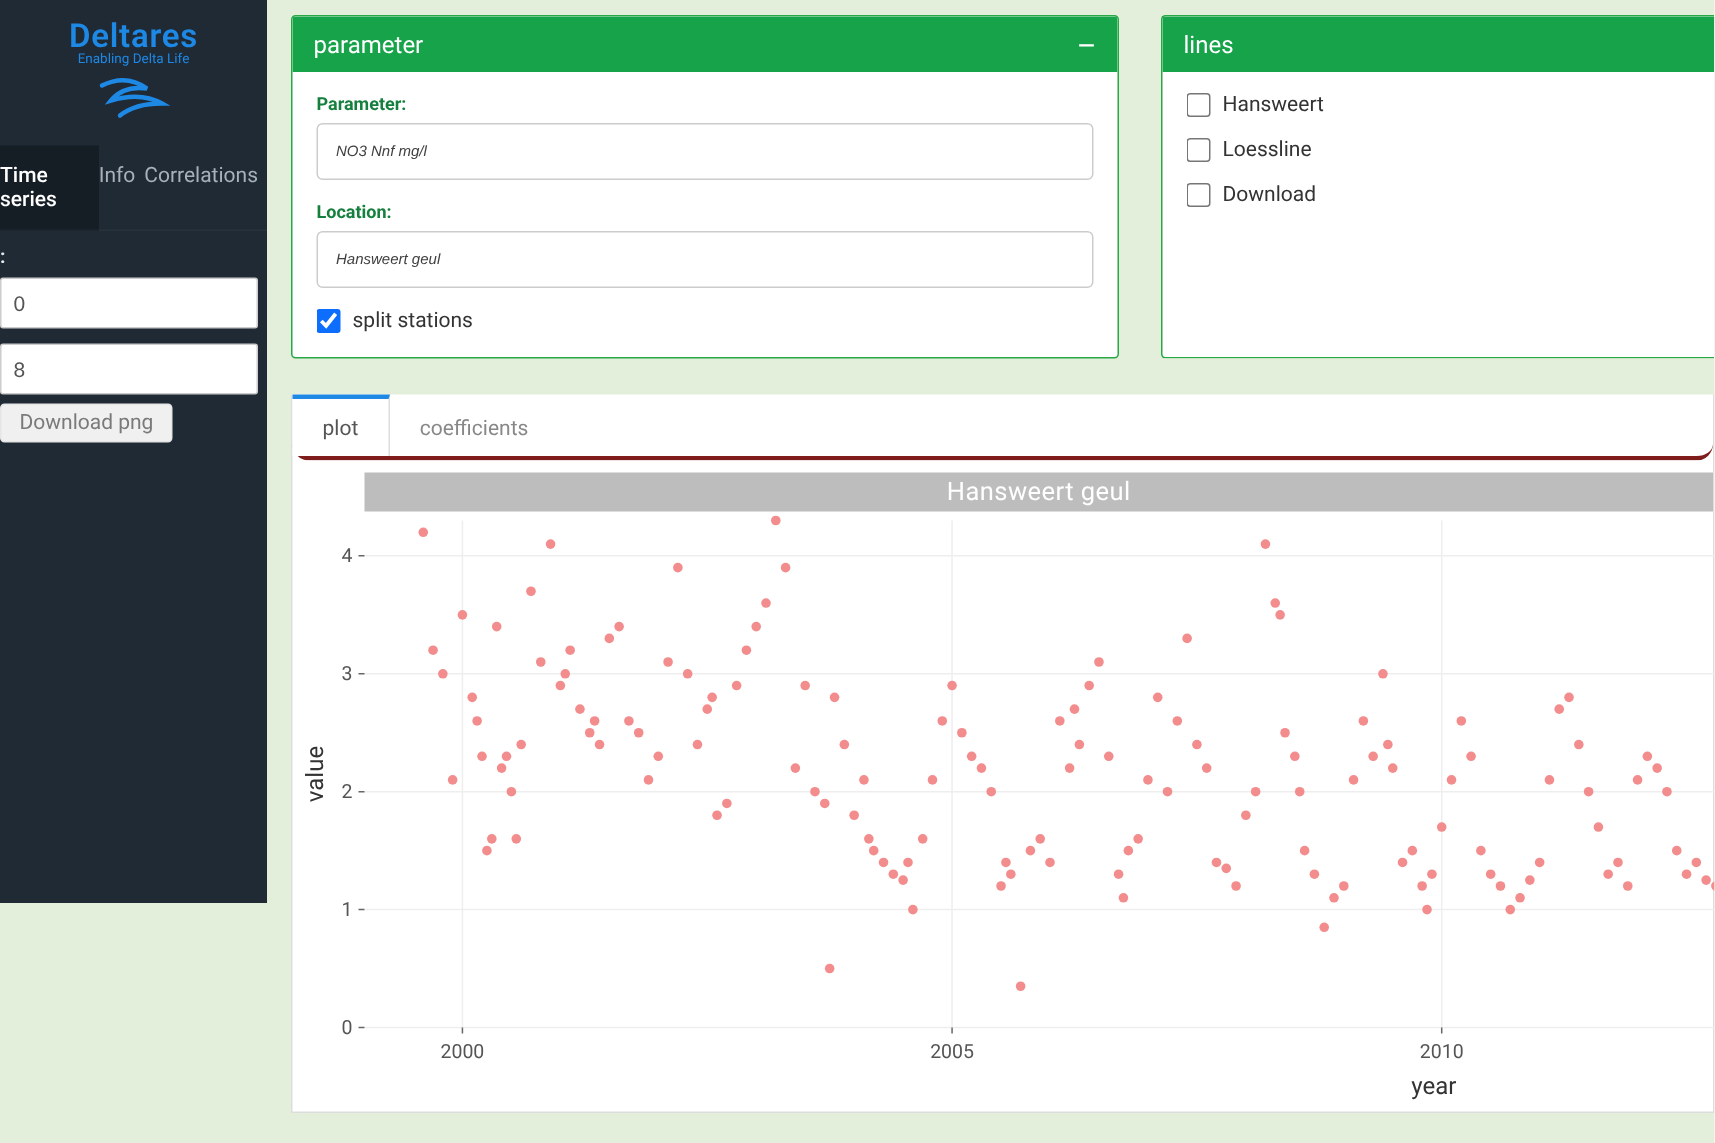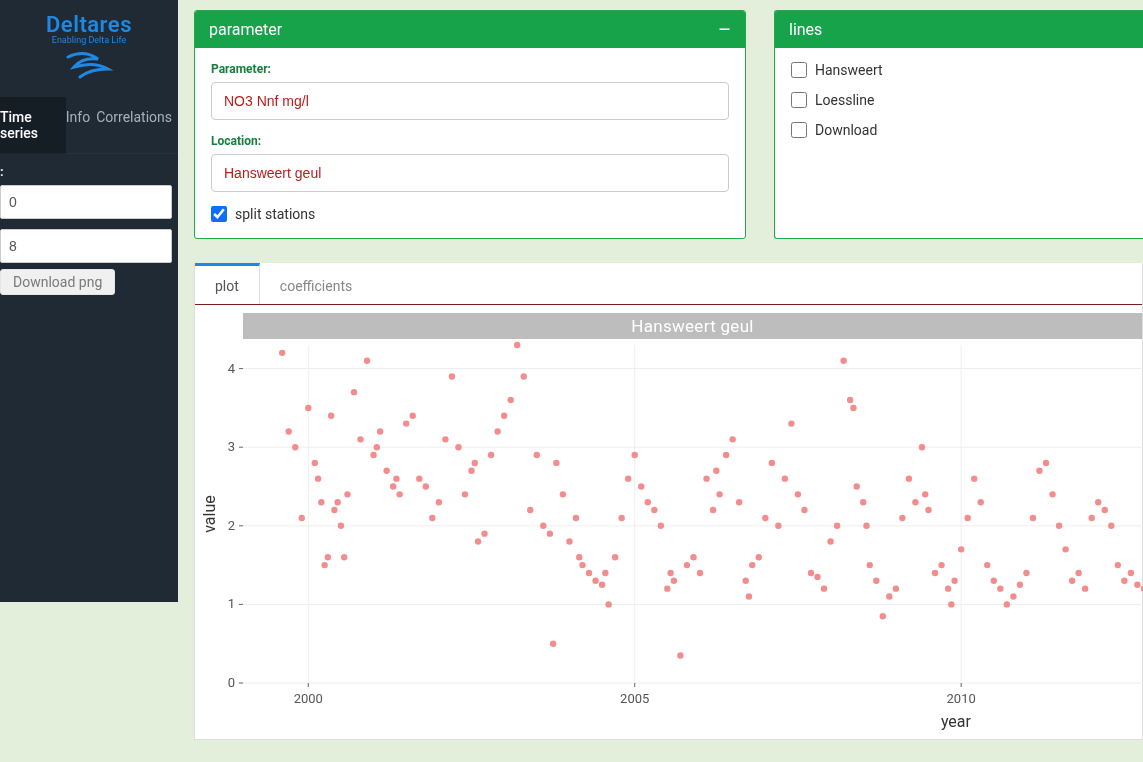--- a/index.html
+++ b/index.html
@@ -44,33 +44,33 @@
   .panel.lines { flex: 1; border-right: none; border-top-right-radius:0; border-bottom-right-radius:0; }
   .panel-header {
     background: #16a34a; color: #fff; padding: 9px 14px; font-size: 16px; display:flex;
     justify-content: space-between; align-items: center;
   }
   .panel-header .collapse-icon { font-size: 20px; line-height: 10px; cursor:pointer; }
   .panel-body { padding: 14px 16px 16px; }
   .field-label { font-weight: 700; font-size: 12px; color:#15803d; margin-bottom: 6px; display:block; }
   .field-input {
     width: 100%; height: 38px; border:1px solid #ccc; border-radius:4px; padding: 0 12px;
-    font-size: 14px; color:#b91c1c; background:#fff;
+    font-size: 10px; color:#404040; background:#fff;font-style:italic;
   }
   .field-wrap { margin-bottom: 14px; }
   .checkbox-row { display:flex; align-items:center; gap:8px; font-size:14px; color:#333; }
   .checkbox-row input[type=checkbox] { width:16px; height:16px; accent-color:#0d6efd; }
   .lines-body .checkbox-row { margin-bottom: 14px; }
 
   
   .plot-card {
     margin-top: 24px; background:#fff; border:1px solid #ddd; border-top:none;
     border-top-right-radius:0; border-bottom-right-radius:0;
   }
-  .tabs { display:flex; border-bottom:1px solid #7f1d1d; }
+  .tabs { display:flex; border-bottom:3px solid #7f1d1d;border-radius:11px; }
   .tab {
     padding: 12px 20px 10px; font-size: 14px; color:#888; cursor:pointer;
     border-top: 3px solid transparent; border-right: 1px solid transparent;
   }
   .tab.active {
     color:#555; border-top:3px solid #1e88e5; border-right:1px solid #ddd; background:#fff;
   }
   .plot-area { padding: 8px 0 0 6px; }
   .plot-strip {
     margin-left: 42px; height: 26px; background:#bdbdbd; color:#fff; font-size:17px;

